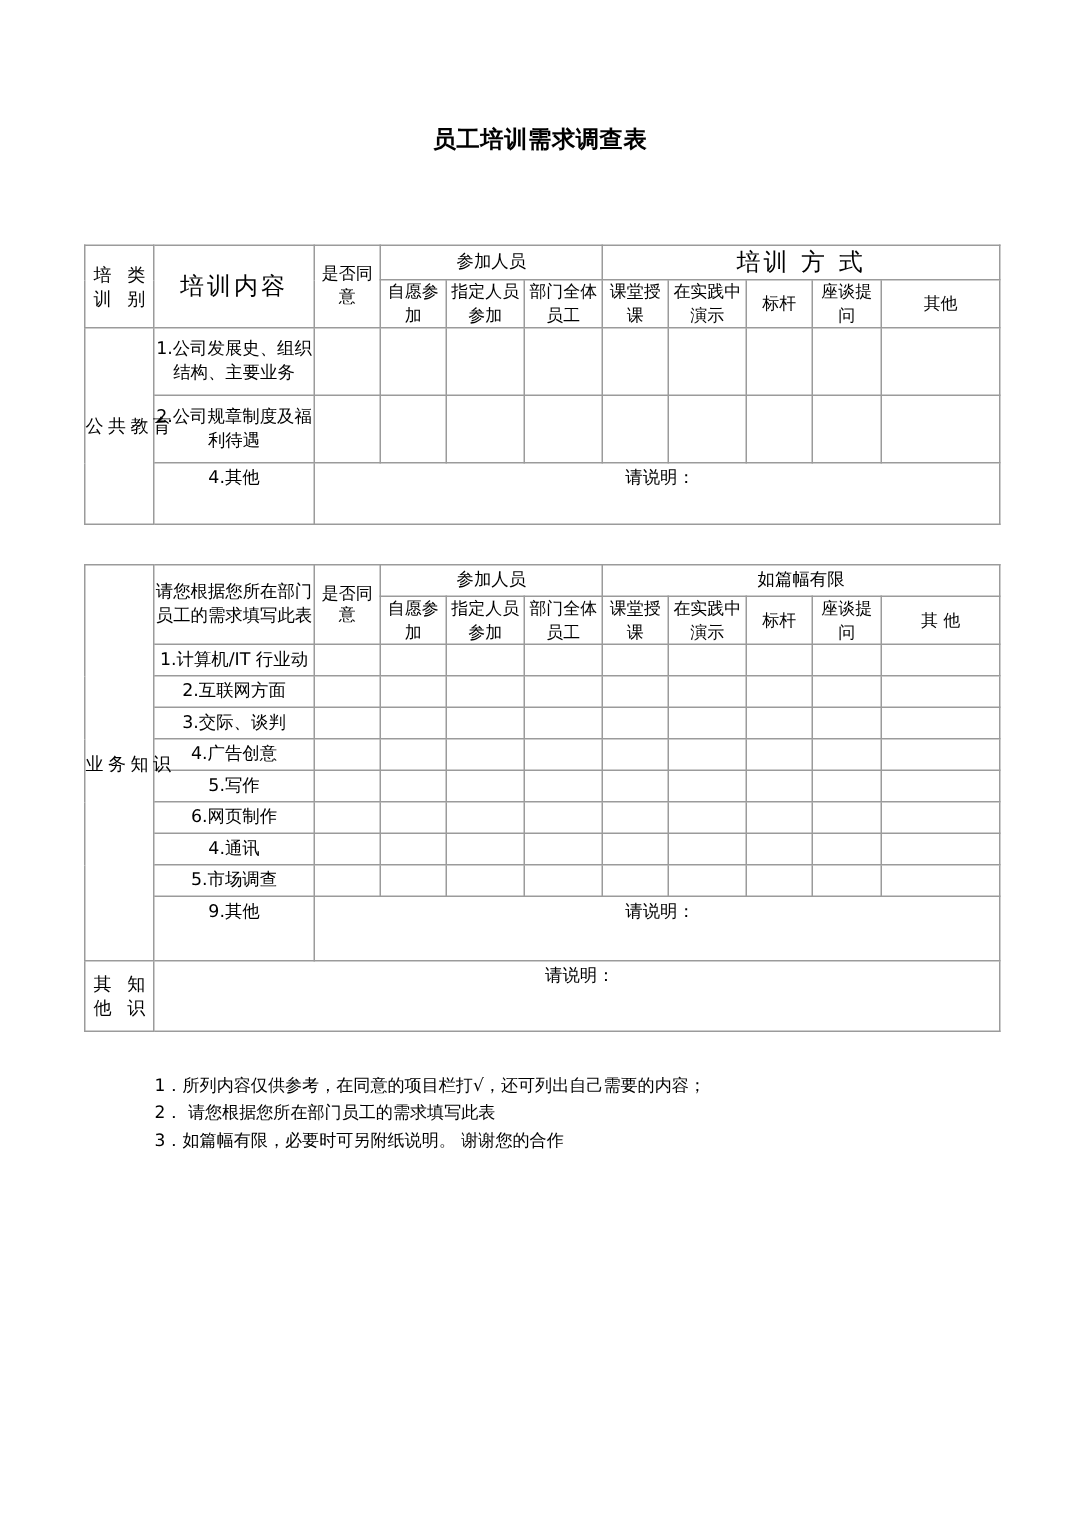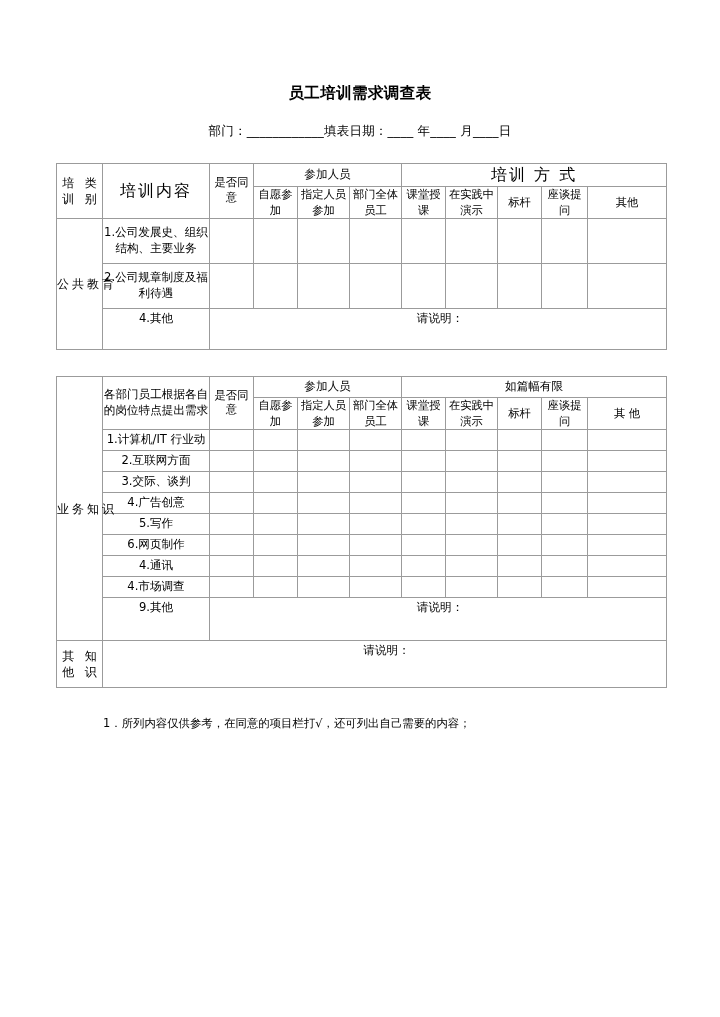--- a/index.html
+++ b/index.html
@@ -115,21 +115,20 @@
   }
   .notes .nline { white-space: pre; }
   .notes .head { margin-bottom: 0px; }
 </style>
 </head>
 <body>
 
 <div class="page">
 
   <div class="title">员工培训需求调查表</div>
-  <div class="subtitle">部门：____________填表日期：____ 年____ 月____日</div>
 
   <div class="tbl-wrap">
     <table class="form">
       <colgroup>
         <col style="width:46px">
         <col style="width:107px">
         <col style="width:44px">
         <col style="width:44px">
         <col style="width:52px">
         <col style="width:52px">
@@ -210,21 +209,21 @@
 
       <tr>
         <td rowspan="11" class="cat">
           <span class="vstack">
                 <span>业</span>
                 <span>务</span>
                 <span>知</span>
                 <span>识</span>
               </span>
         </td>
-        <td rowspan="2" class="grp-tight">各部门员工根据各自的岗位特点提出需求</td>
+        <td rowspan="2" class="grp-tight">请您根据您所在部门员工的需求填写此表</td>
         <td rowspan="2" class="sub">
           <span class="two-line">是否同意</span>
         </td>
         <td colspan="3">参加人员</td>
         <td colspan="5">如篇幅有限</td>
       </tr>
       <tr>
         <td class="sub">自愿参加</td>
         <td class="sub">指定人员参加</td>
         <td class="sub">部门全体员工</td>
@@ -313,21 +312,21 @@
         <td></td>
         <td></td>
         <td></td>
         <td></td>
         <td></td>
         <td></td>
         <td></td>
         <td></td>
       </tr>
       <tr>
-        <td class="lead">4.市场调查</td>
+        <td class="lead">5.市场调查</td>
         <td></td>
         <td></td>
         <td></td>
         <td></td>
         <td></td>
         <td></td>
         <td></td>
         <td></td>
         <td></td>
       </tr>
@@ -345,15 +344,17 @@
         </td>
         <td colspan="10" class="lead" style="vertical-align:top;padding-top:2px;padding-left:4px">请说明：</td>
       </tr>
 
     </tbody>
       </table>
   </div>
 
   <div class="notes">
     <div class="nline">1．所列内容仅供参考，在同意的项目栏打√，还可列出自己需要的内容；</div>
+    <div class="nline">2． 请您根据您所在部门员工的需求填写此表</div>
+    <div class="nline">3．如篇幅有限，必要时可另附纸说明。 谢谢您的合作</div>
   </div>
 
 </div>
 
 </body></html>

